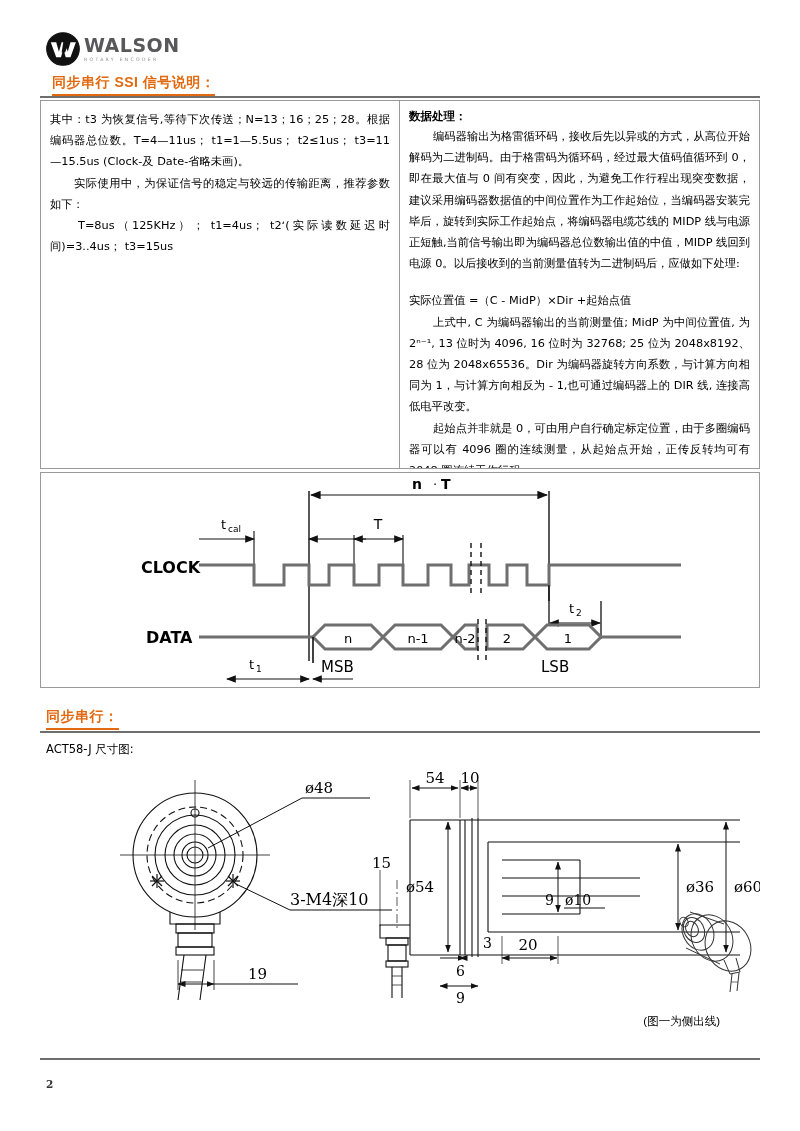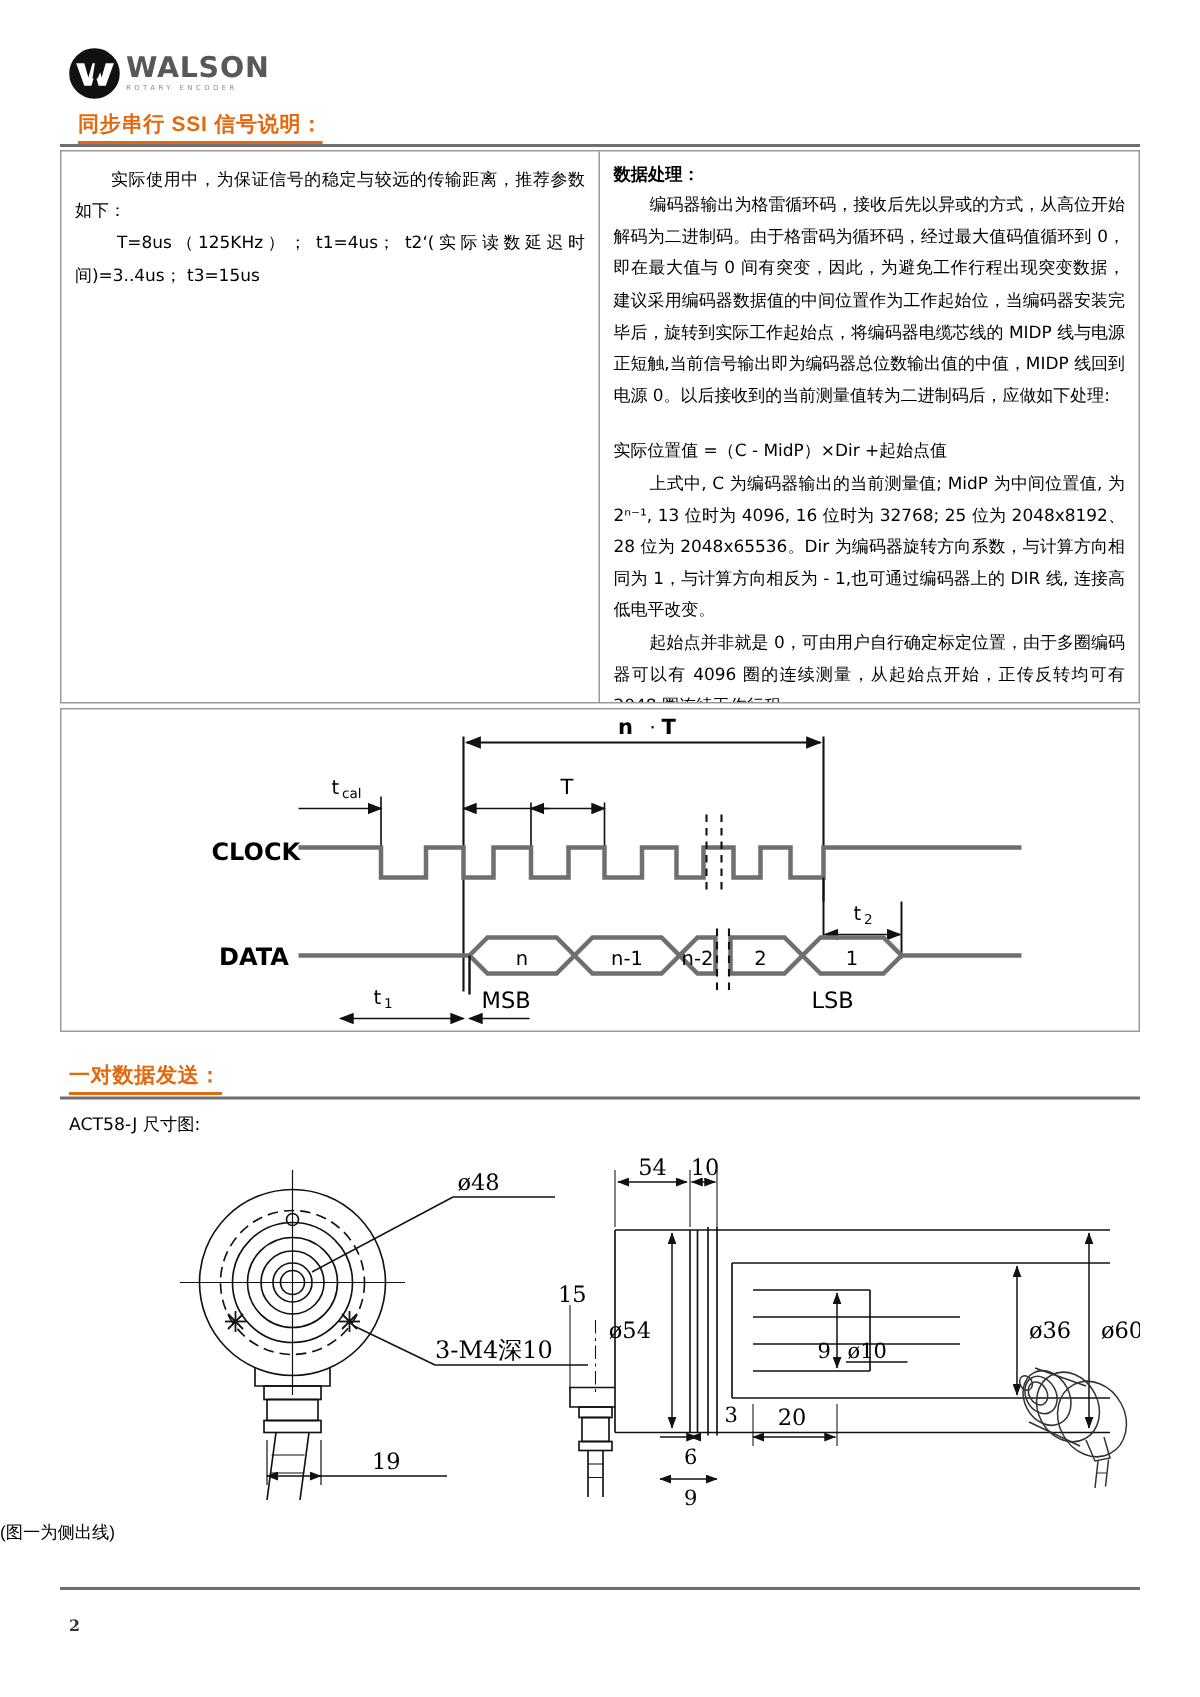--- a/index.html
+++ b/index.html
@@ -88,21 +88,21 @@
   .sub-label{
     position:absolute;left:46px;top:742px;
     font-size:11.5px;
     font-family:"DejaVu Sans","Liberation Sans",sans-serif;
   }
   .drawing{position:absolute;left:40px;top:760px;width:720px;height:250px;}
   .drawing svg{display:block;}
 
   .fig-caption{
     position:absolute;left:0;top:1014px;width:720px;
-    text-align:left;font-size:11.5px;
+    text-align:right;font-size:11.5px;
     font-family:Liberation Sans, sans-serif;
   }
 
   .page-num{
     position:absolute;left:46px;top:1078px;
     font-size:10.5px;font-weight:bold;color:#333;
     font-family:"DejaVu Serif",serif;
   }
 </style>
 </head>
@@ -122,20 +122,21 @@
       <div class="logo-sub">ROTARY ENCODER</div>
     </div>
   </div>
 
   <div class="sect-title" id="ssi-title">同步串行 SSI 信号说明：</div>
   <div class="rule" id="rule-top"></div>
 
   <div class="ssi-table">
 
     <div class="ssi-cell left">
+      <p class="cell-p">其中：t3 为恢复信号,等待下次传送；N=13；16；25；28。根据编码器总位数。T=4—11us；  t1=1—5.5us；  t2≤1us；   t3=11—15.5us        (Clock-及 Date-省略未画)。</p>
       <p class="cell-p indent">实际使用中，为保证信号的稳定与较远的传输距离，推荐参数如下：</p>
       <p class="cell-p" style="text-indent:28px">T=8us（125KHz）；   t1=4us；   t2ʻ(实际读数延迟时间)=3..4us；   t3=15us</p>
     </div>
 
     <div class="ssi-cell">
       <div class="cell-head">数据处理：</div>
       <p class="cell-p indent">编码器输出为格雷循环码，接收后先以异或的方式，从高位开始解码为二进制码。由于格雷码为循环码，经过最大值码值循环到 0，即在最大值与 0 间有突变，因此，为避免工作行程出现突变数据，建议采用编码器数据值的中间位置作为工作起始位，当编码器安装完毕后，旋转到实际工作起始点，将编码器电缆芯线的 MIDP 线与电源正短触,当前信号输出即为编码器总位数输出值的中值，MIDP 线回到电源 0。以后接收到的当前测量值转为二进制码后，应做如下处理:</p>
       <p class="cell-p center">实际位置值 =（C - MidP）×Dir +起始点值</p>
       <p class="cell-p indent">上式中, C 为编码器输出的当前测量值; MidP 为中间位置值, 为 2ⁿ⁻¹, 13 位时为 4096, 16 位时为 32768; 25 位为 2048x8192、28 位为 2048x65536。Dir 为编码器旋转方向系数，与计算方向相同为 1，与计算方向相反为 - 1,也可通过编码器上的 DIR 线, 连接高低电平改变。</p>
       <p class="cell-p indent">起始点并非就是 0，可由用户自行确定标定位置，由于多圈编码器可以有 4096 圈的连续测量，从起始点开始，正传反转均可有 2048 圈连续工作行程。</p>
@@ -231,21 +232,21 @@
 
       <g>
         <text x="208" y="196" font-size="13" font-family="'DejaVu Sans',sans-serif">t</text>
         <text x="215" y="199" font-size="9" font-family="'DejaVu Sans',sans-serif">1</text>
         <line x1="186" y1="206" x2="268" y2="206" stroke="#111" stroke-width="1.1" marker-start="url(#ahs)" marker-end="url(#ah)"></line>
         <line x1="272" y1="206" x2="312" y2="206" stroke="#111" stroke-width="1.1" marker-start="url(#ahs)"></line>
       </g>
     </svg>
   </div>
 
-  <div class="sect-title" id="dim-title">一对数据发送：</div>
+  <div class="sect-title" id="dim-title">同步串行：</div>
   <div class="rule" id="rule-dim"></div>
   <div class="sub-label">ACT58-J 尺寸图:</div>
 
   <div class="drawing">
     <svg width="720" height="250" viewBox="0 0 720 250">
       <defs>
         <marker id="da" markerWidth="8" markerHeight="6" refX="7.5" refY="3" orient="auto">
           <polygon points="0 0, 8 3, 0 6" fill="#111"></polygon>
         </marker>
         <marker id="das" markerWidth="8" markerHeight="6" refX="0.5" refY="3" orient="auto">

